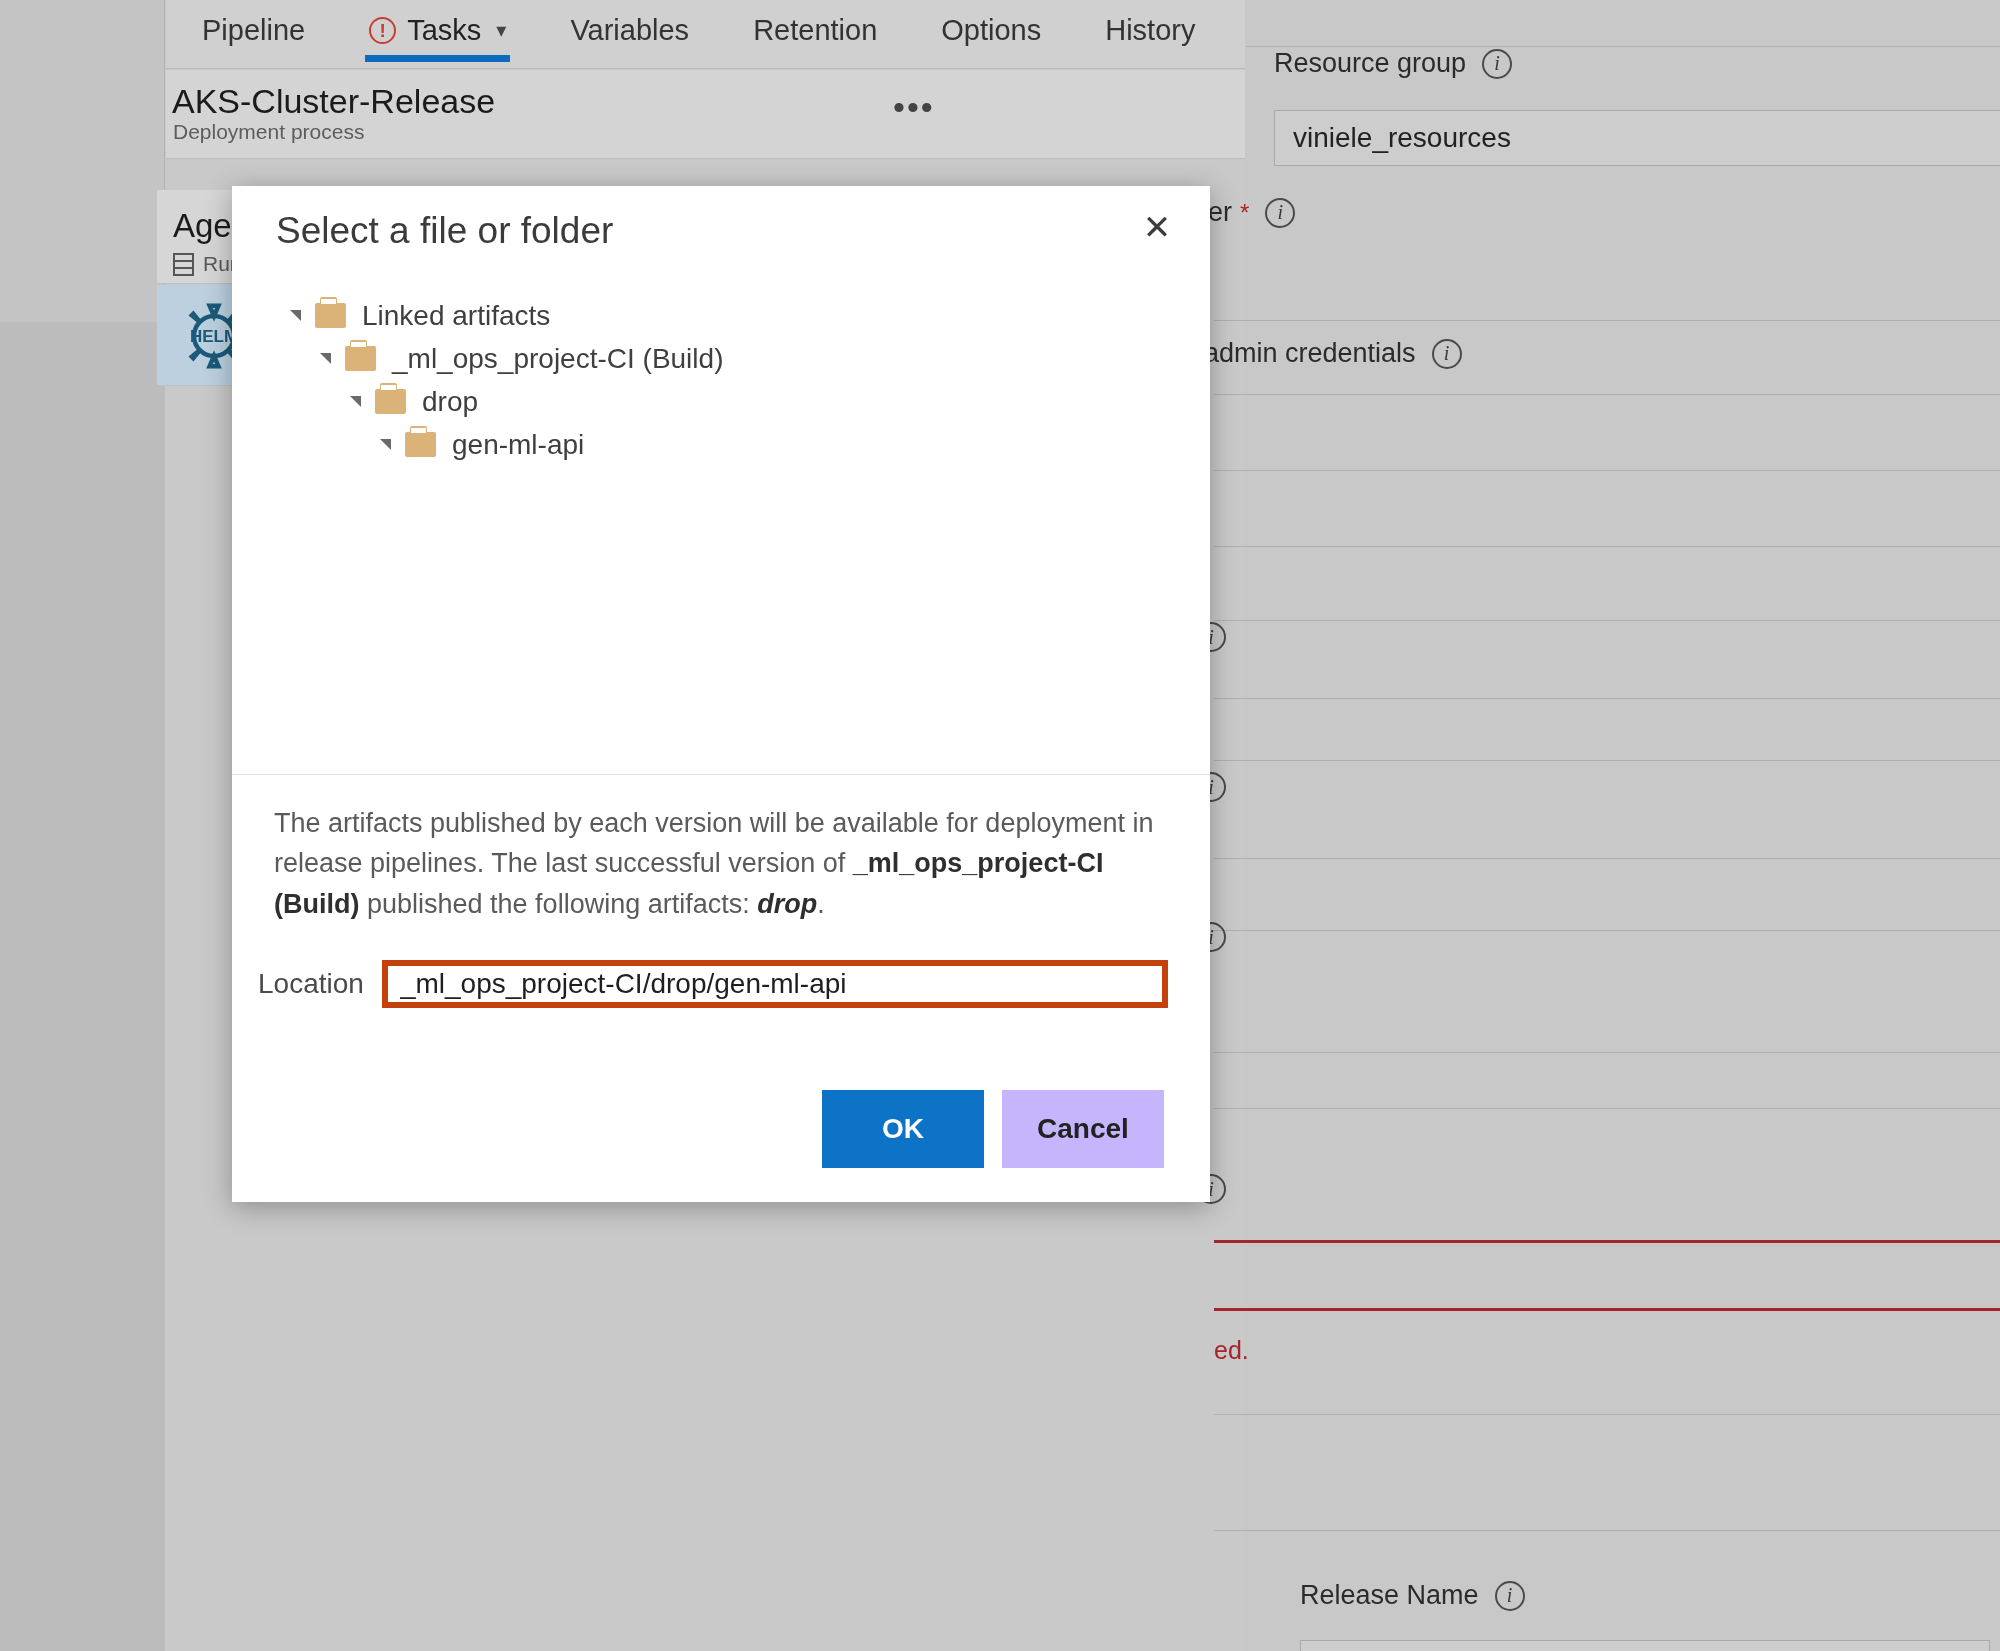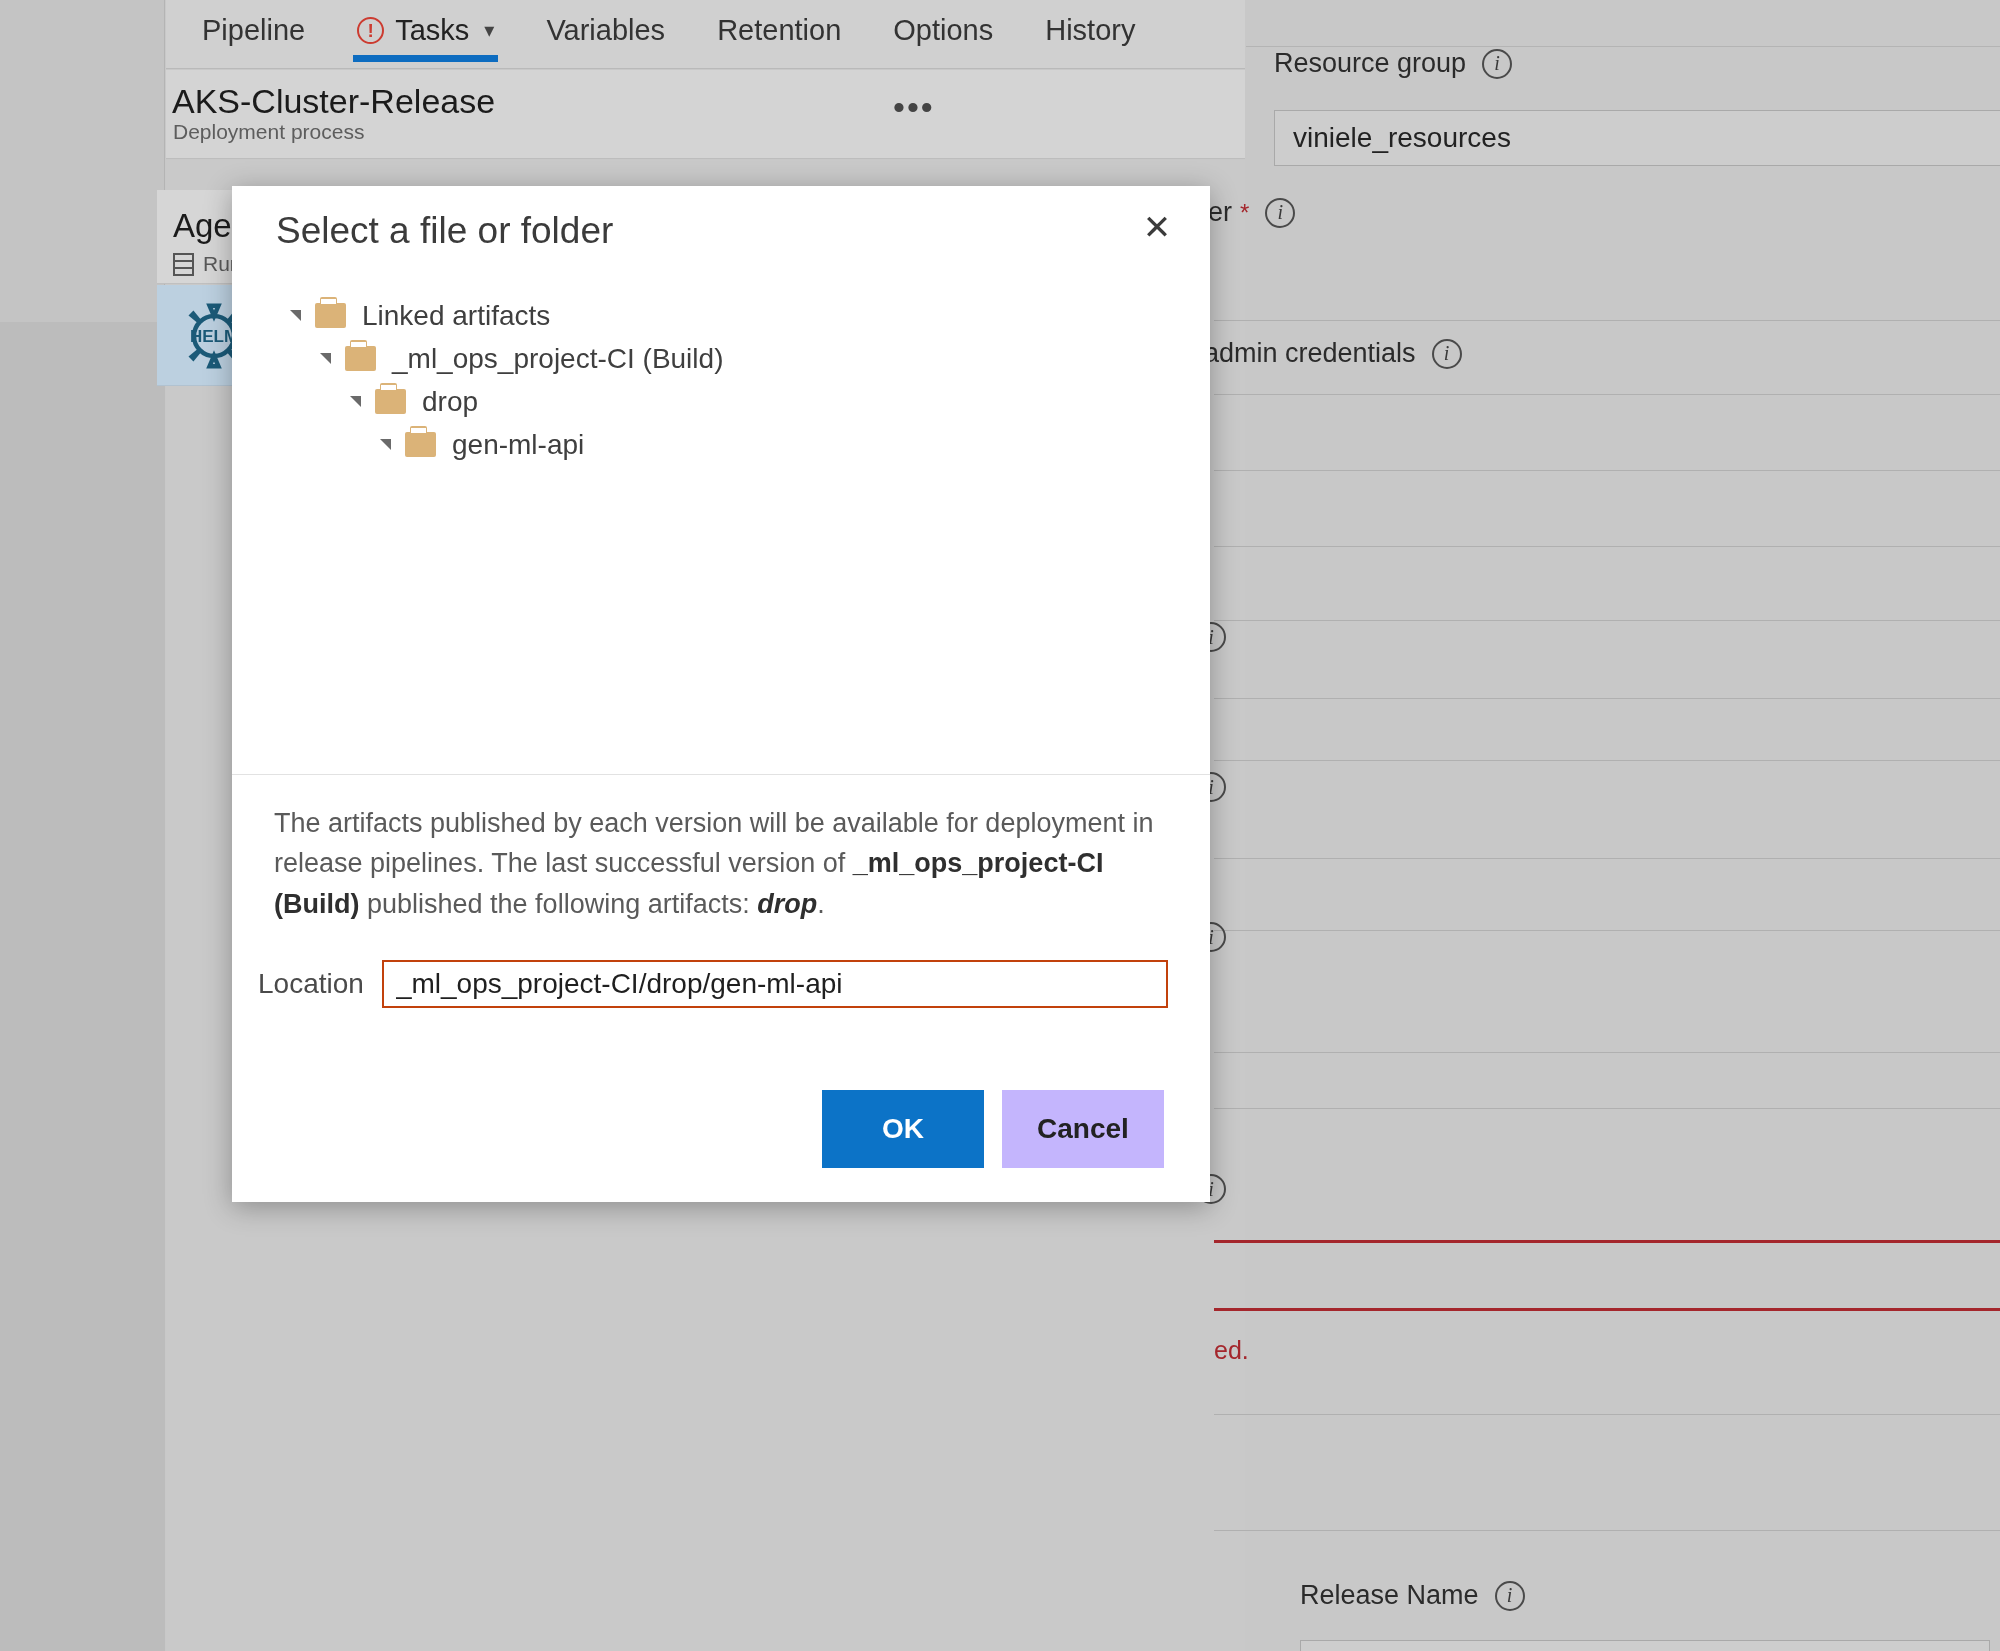--- a/index.html
+++ b/index.html
@@ -22,21 +22,21 @@
   .far-left-lower {
     position: absolute; left: 0; top: 322px; width: 165px; height: 1329px;
     background: #bcbcbc;
   }
 
   
   .tabstrip {
     position: absolute; left: 166px; top: 0; width: 1079px; height: 69px;
     background: #d0d0d0; border-bottom: 1px solid #b9b9b9;
   }
-  .tabs { display: flex; align-items: center; height: 60px; padding-left: 10px; gap: 0; }
+  .tabs { display: flex; align-items: center; height: 60px; padding-left: 10px; gap: 12px; }
   .tab {
     position: relative; display: flex; align-items: center; gap: 11px;
     padding: 0 26px; height: 60px; font-size: 29px; color: #333333;
     cursor: pointer; white-space: nowrap;
   }
   .tab.active { color: #222; }
   .tab .underline {
     position: absolute; left: 22px; right: 22px; bottom: -2px;
     height: 7px; background: #0d6cc0;
   }
@@ -185,21 +185,21 @@
   }
   .dlg-info b { color: #2f2f2f; font-weight: 700; }
   .dlg-info i { font-weight: 700; font-style: italic; color: #2f2f2f; }
 
   .dlg-location {
     flex: 0 0 auto; display: flex; align-items: center;
     padding: 30px 42px 0 26px; gap: 18px;
   }
   .loc-label { font-size: 28px; color: #4a4a4a; white-space: nowrap; }
   .loc-input {
-    flex: 1 1 auto; height: 48px; border: 2px solid #c2410c; background: #fff;
+    flex: 1 1 auto; height: 48px; border: 6px solid #c2410c; background: #fff;
     font-size: 28px; color: #1f1f1f; padding: 0 12px;
     font-family: "Liberation Sans", sans-serif;
   }
 
   .dlg-actions {
     flex: 0 0 auto; display: flex; justify-content: flex-end; gap: 18px;
     padding: 38px 46px 34px 0;
   }
   .btn {
     height: 78px; min-width: 162px; font-size: 28px; border: none;

